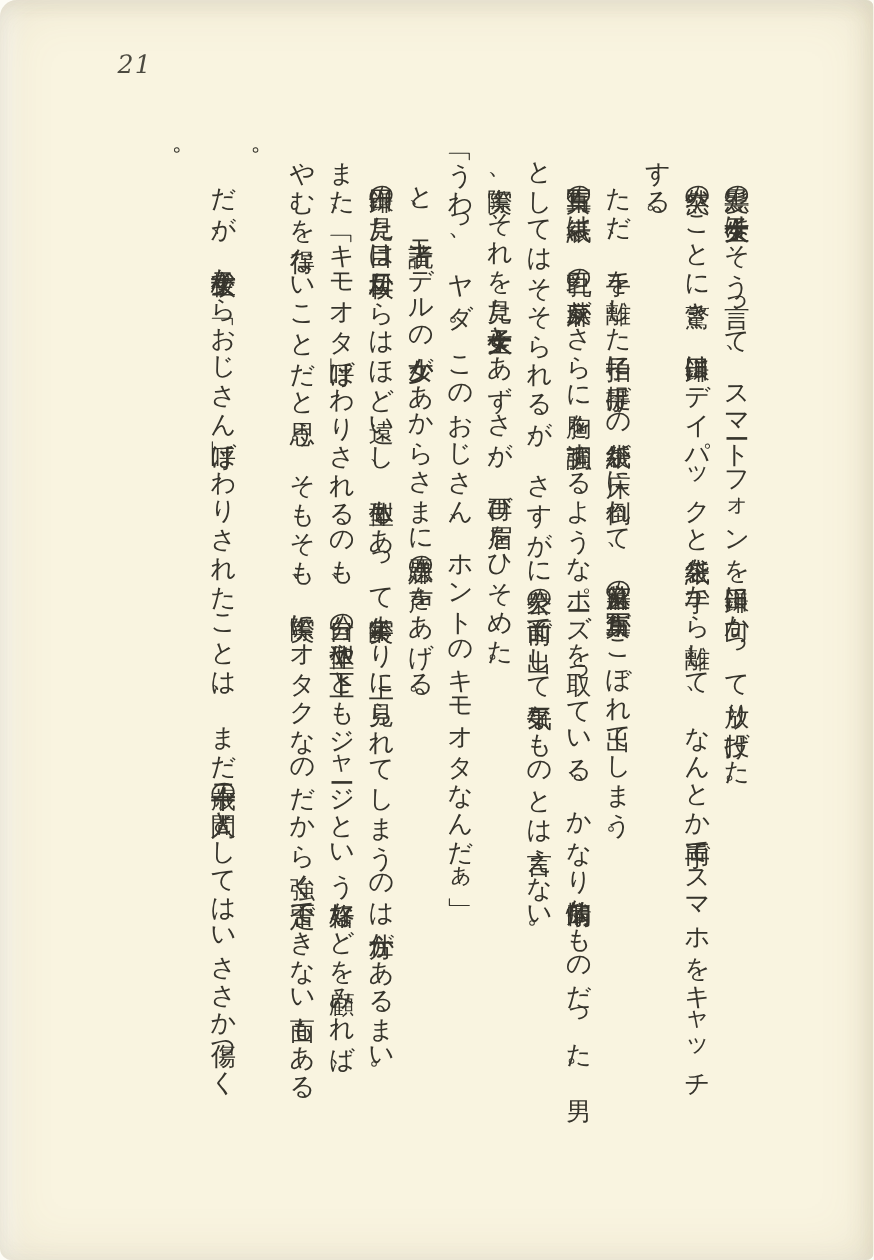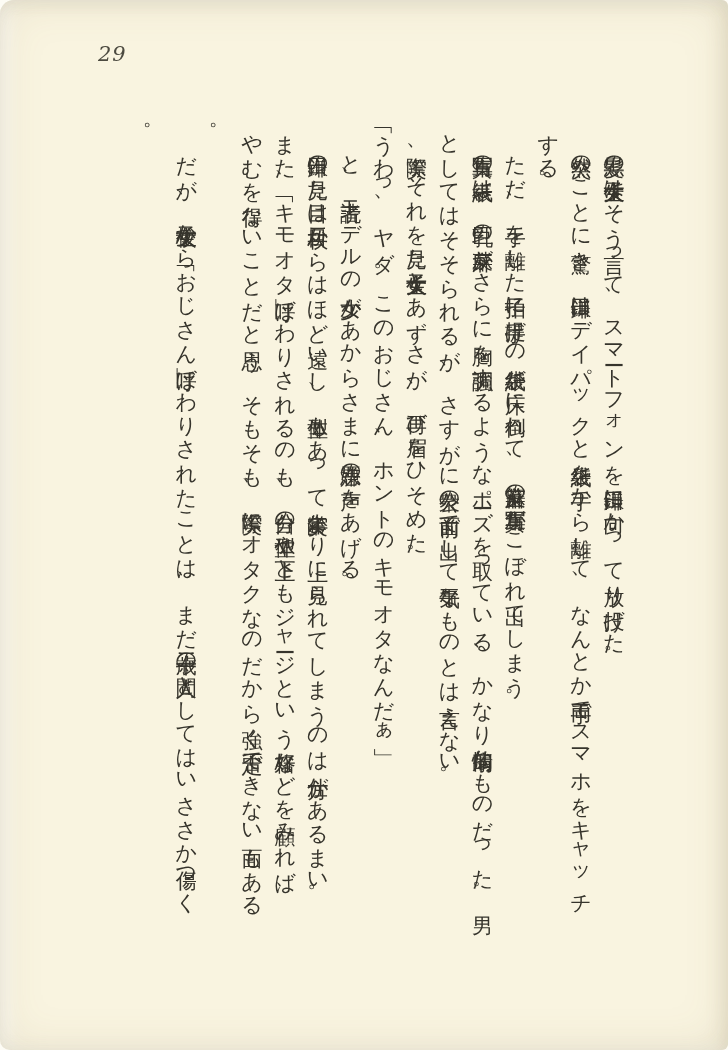--- a/index.html
+++ b/index.html
@@ -60,21 +60,21 @@
   .para.indent {
     text-indent: 1em;
   }
 </style>
 </head>
 <body>
 
 <div class="screen">
   <div class="page">
 
-    <div class="page-number">29</div>
+    <div class="page-number">21</div>
 
     <div class="text-block">
       <p class="para indent">黒髪の女子大生はそう言って、スマートフォンを鎌田に向かって放り投げた。</p>
       <p class="para indent">突然のことに驚き、鎌田はデイパックと紙袋を手から離して、なんとか両手でスマホをキャッチする。</p>
       <p class="para indent">ただ、手を離した拍子に手提げの紙袋が床に倒れて、笹宮麻菜の写真集がこぼれ出てしまう。</p>
       <p class="para indent">写真集の表紙は、巨乳の麻菜がさらに胸を強調するようなポーズを取っている、かなり扇情的なものだった。男としてはそそられるが、さすがに公衆の面前で出して平気なものとは言えない。</p>
       <p class="para indent">実際、それを見た女子大生とあずさが、再び眉をひそめた。</p>
       <p class="para">「うわっ、ヤダ。このおじさん、ホントのキモオタなんだぁ」</p>
       <p class="para indent">と、読者モデルの少女があからさまに嫌悪の声をあげる。</p>
       <p class="para indent">鎌田の見た目は二枚目からはほど遠いし、体型もあって実年齢より上に見られてしまうのは仕方があるまい。また、「キモオタ」呼ばわりされるのも、自分の体型や上下ともジャージという格好などを顧みれば、やむを得ないことだと思う。そもそも、実際にオタクなのだから強く否定できない面もある。</p>

